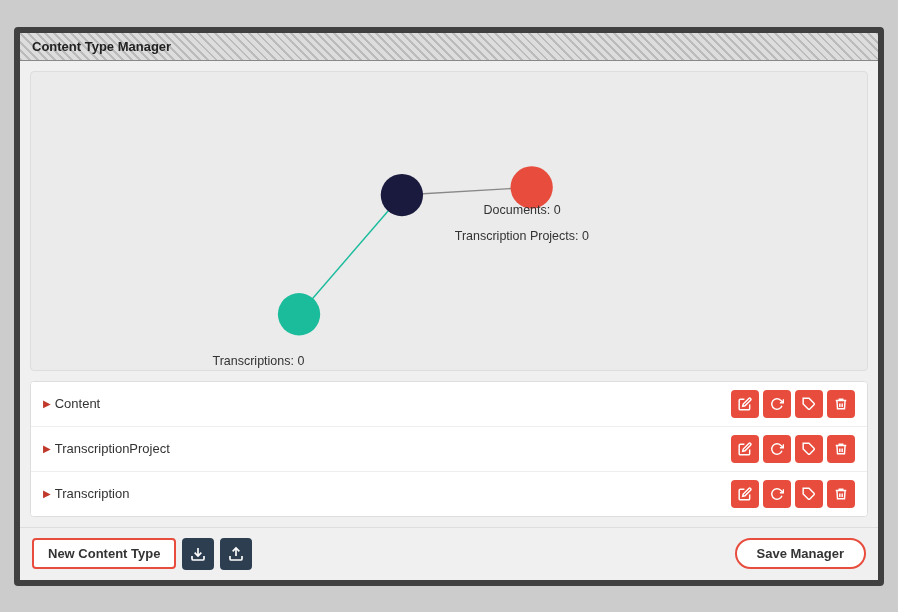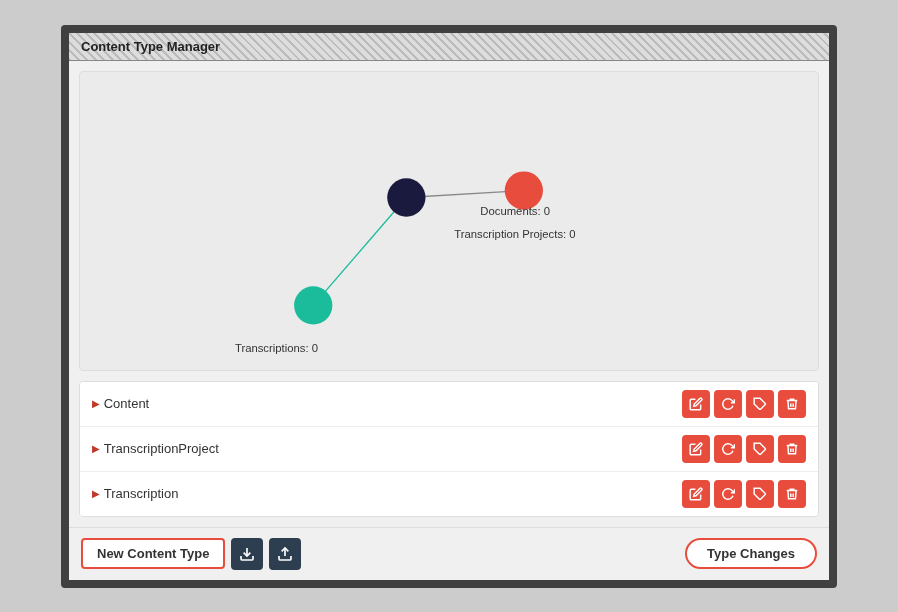--- a/index.html
+++ b/index.html
@@ -7,23 +7,23 @@
       font-family: Arial, sans-serif;
       background: #ccc;
       display: flex;
       align-items: center;
       justify-content: center;
       width: 898px;
       height: 612px;
       overflow: hidden;
     }
     .window {
-      width: 776px;
-      background: #fff;
-      border: 8px solid #404040;
+      width: 870px;
+      background: #fff;
+      border: 6px solid #404040;
       border-radius: 4px;
       overflow: hidden;
       display: flex;
       flex-direction: column;
     }
     .title-bar {
       background: repeating-linear-gradient(
         45deg,
         #bbb,
         #bbb 2px,
@@ -304,15 +304,15 @@
           </svg>
       </button>
       <button class="icon-btn" title="Export">
         <svg width="16" height="16" viewBox="0 0 24 24" fill="none" stroke="white" stroke-width="2.5">
             <path d="M21 15v4a2 2 0 0 1-2 2H5a2 2 0 0 1-2-2v-4"></path>
             <polyline points="17 8 12 3 7 8"></polyline>
             <line x1="12" y1="3" x2="12" y2="15"></line>
           </svg>
       </button>
     </div>
-    <button class="save-btn">Type Changes</button>
+    <button class="save-btn">Save Manager</button>
   </div>
 </div>
 
 </body></html>

